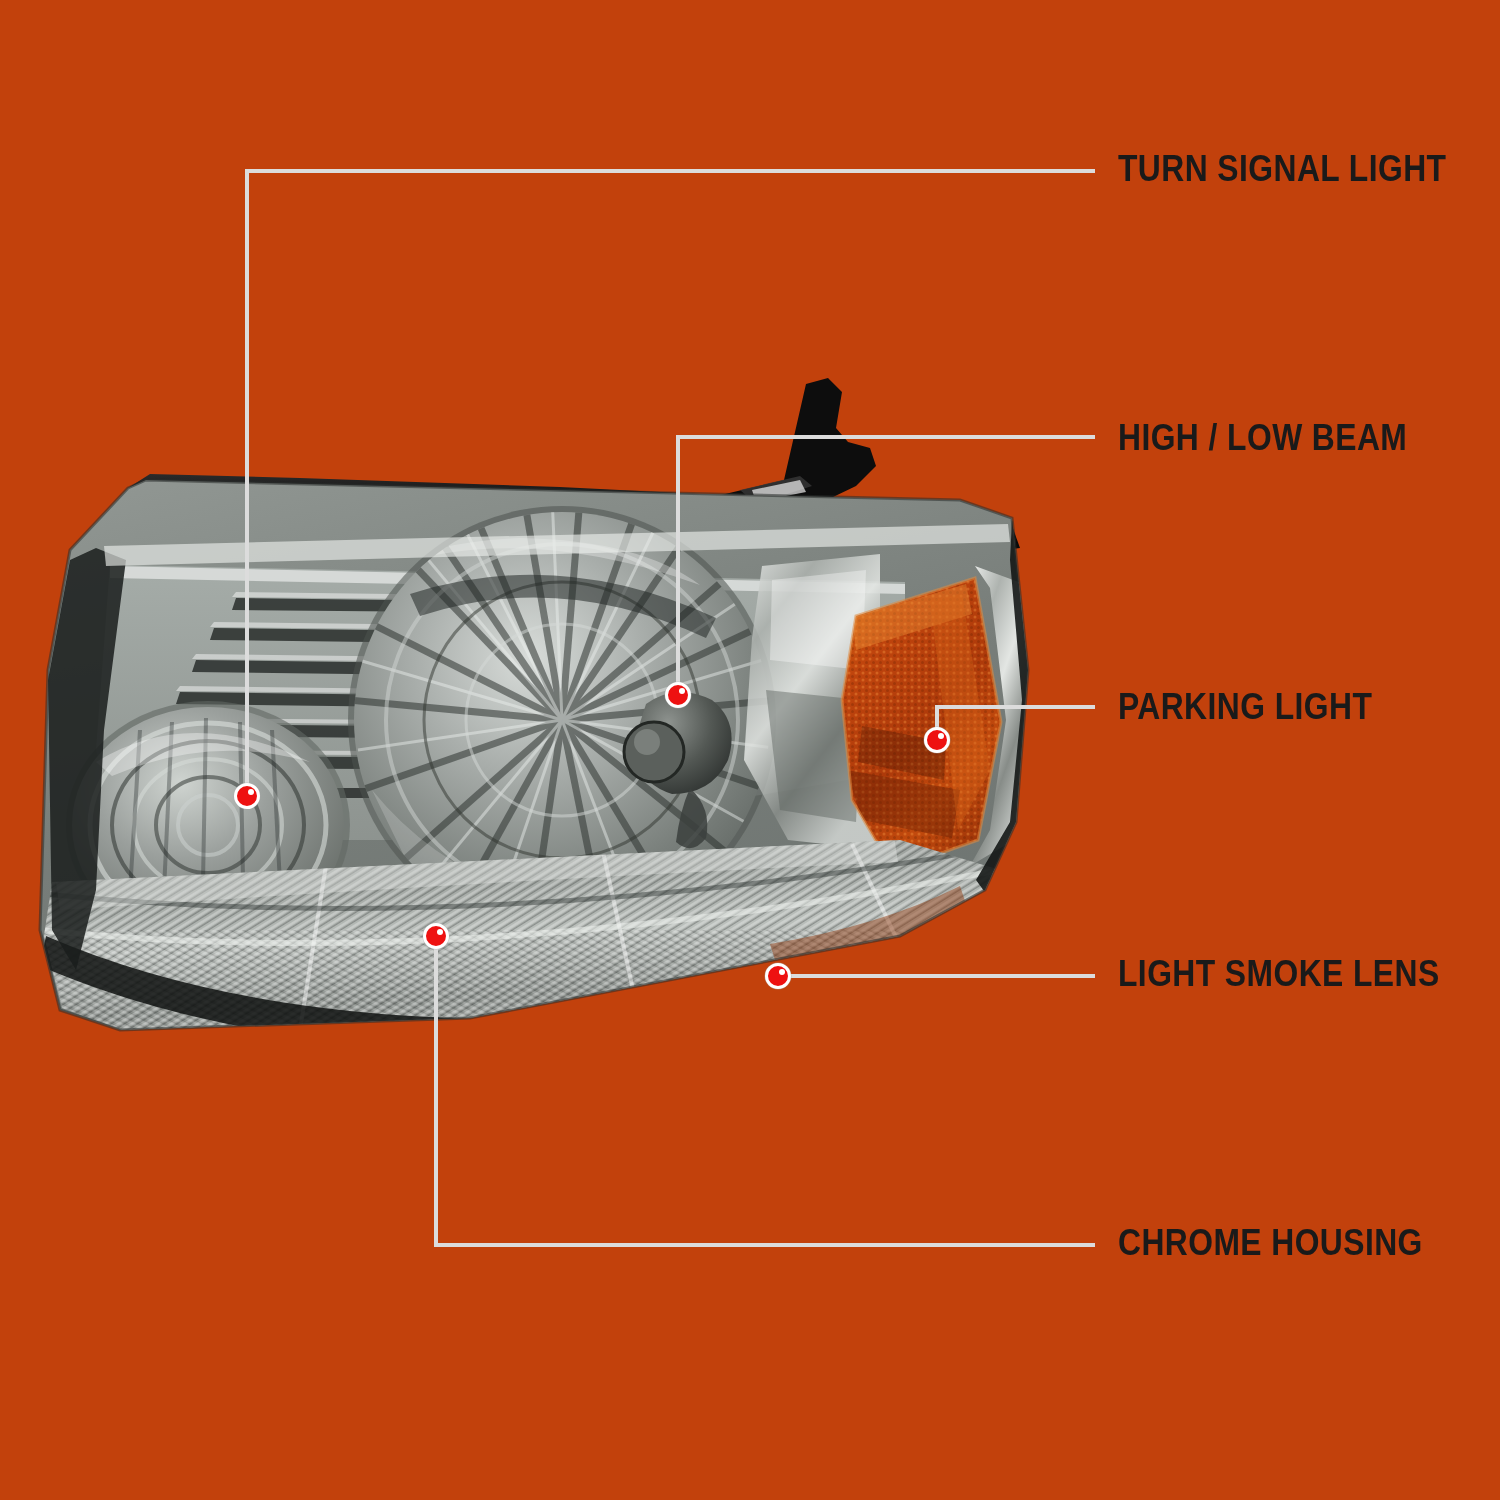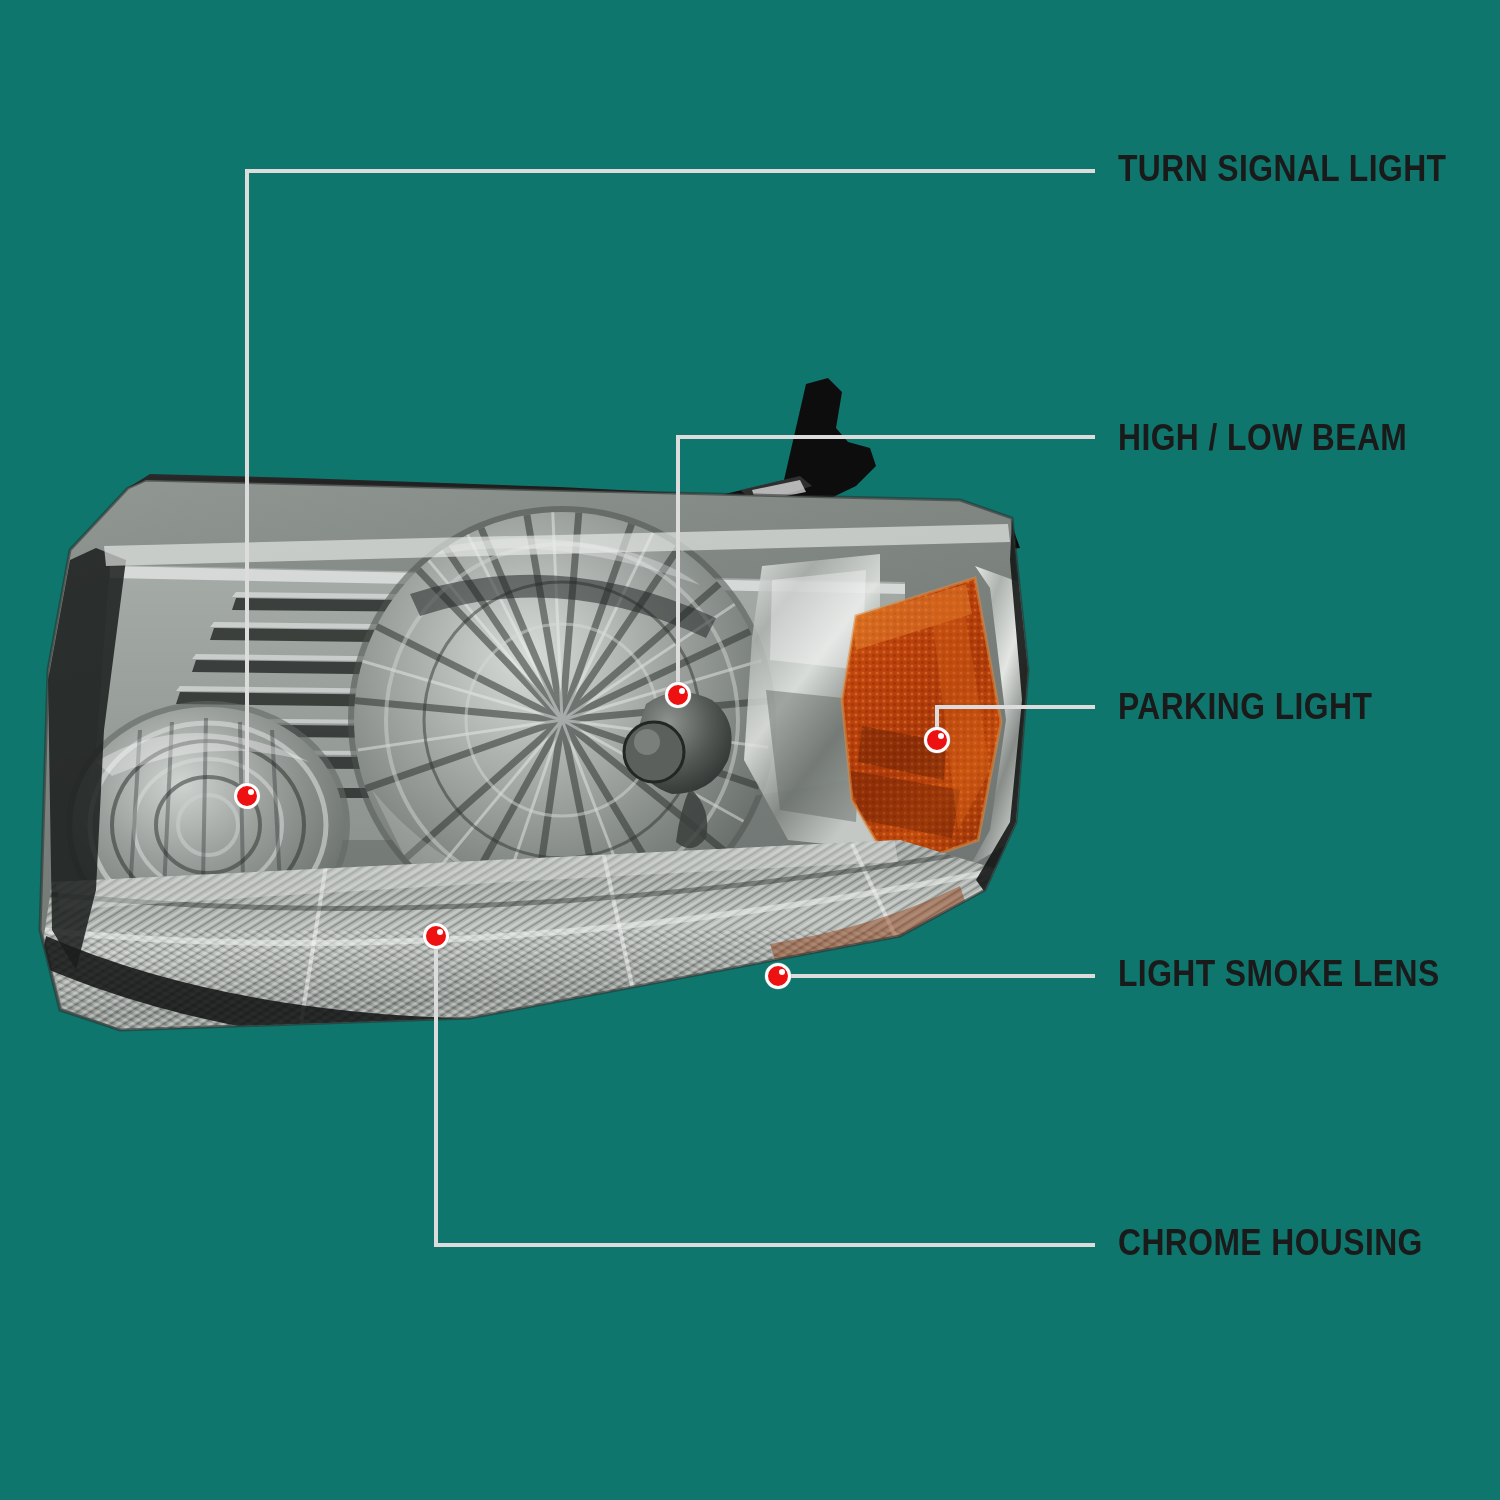--- a/index.html
+++ b/index.html
@@ -8,21 +8,21 @@
     padding: 0;
     background: #ffffff;
   }
   body {
     font-family: "Liberation Sans", sans-serif;
   }
   #stage {
     position: relative;
     width: 1500px;
     height: 1500px;
-    background: #0f766e;
+    background: #c2410c;
     overflow: hidden;
   }
 
   
   .callout-label {
     position: absolute;
     left: 1118px;
     font-family: "Liberation Sans", sans-serif;
     font-weight: 700;
     font-size: 37px;

